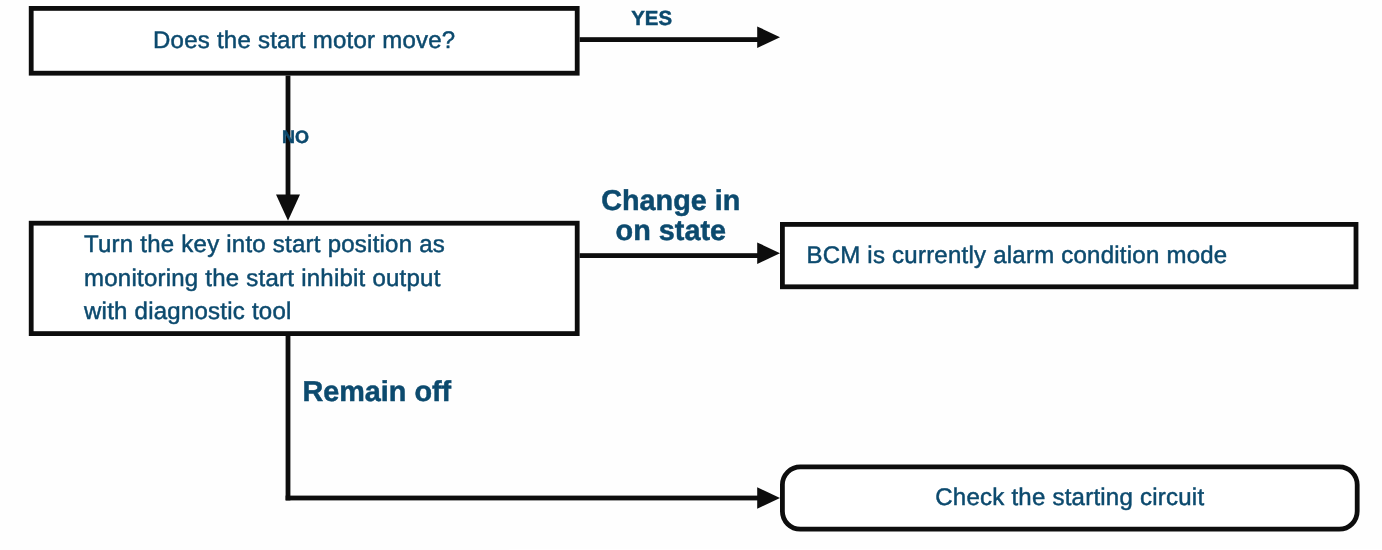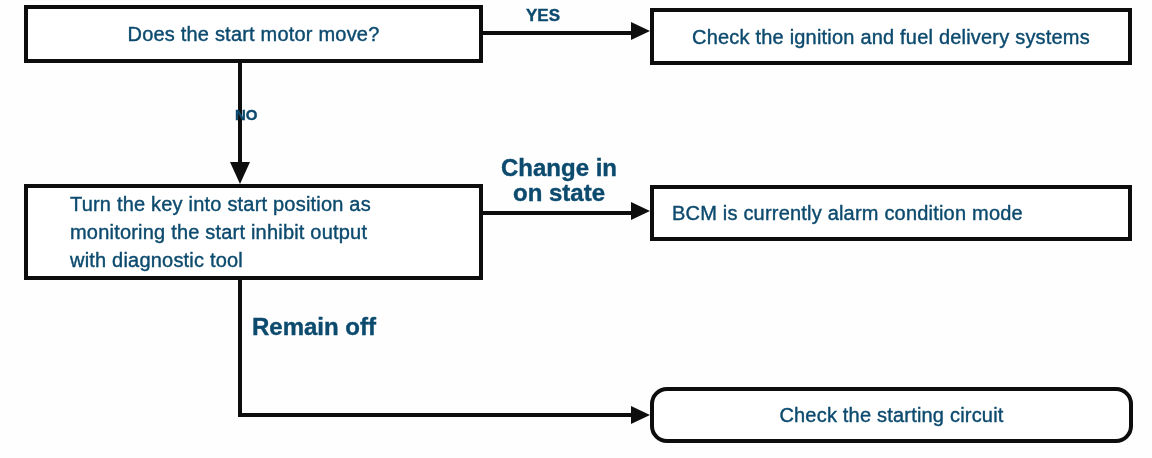--- a/index.html
+++ b/index.html
@@ -55,23 +55,20 @@
 </style>
 </head>
 <body>
 
 <div class="stage">
 
   <div class="node center" style="left:24px; top:5px; width:459px; height:58px;">
     <span class="txt">Does the start motor move?</span>
   </div>
 
-  <div class="node center" style="left:650px; top:8px; width:482px; height:57px;">
-    <span class="txt">Check the ignition and fuel delivery systems</span>
-  </div>
 
   <div class="node" style="left:650px; top:185px; width:482px; height:56px; padding-left:18px;">
     <span class="txt">BCM is currently alarm condition mode</span>
   </div>
 
   <div class="node" style="left:24px; top:184px; width:459px; height:96px; padding-left:42px;">
     <span class="txt">Turn the key into start position as
 monitoring the start inhibit output
 with diagnostic tool</span>
   </div>

